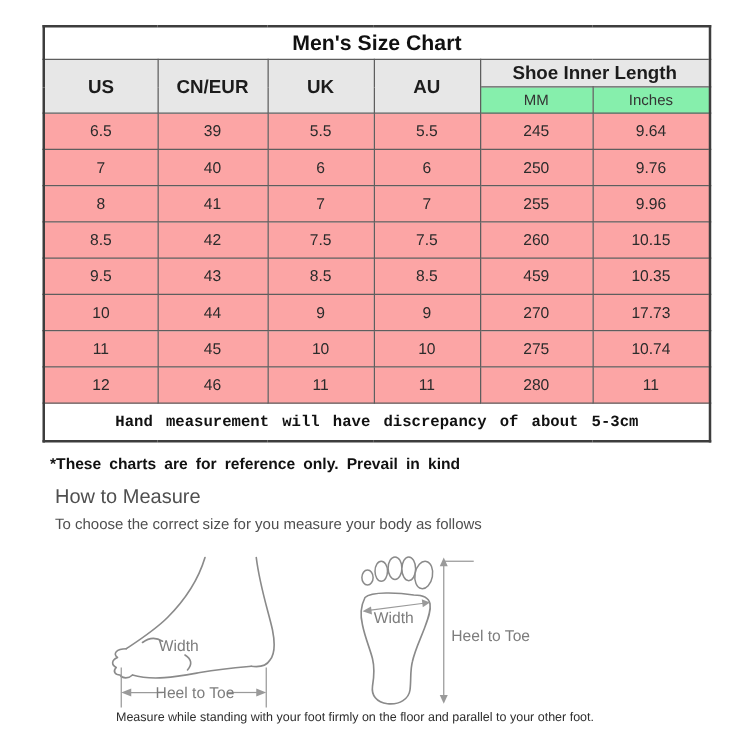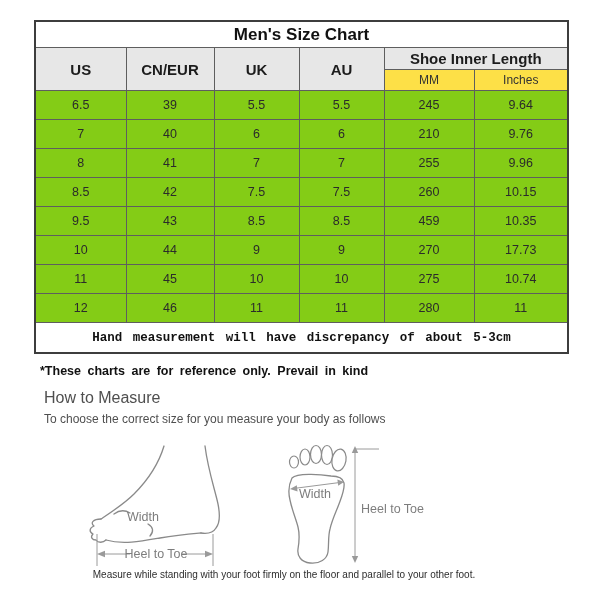--- a/index.html
+++ b/index.html
@@ -13,22 +13,22 @@
     border-collapse:collapse;table-layout:fixed;
     border:2px solid #3d3d3d;
   }
   table.chart td{
     border:1px solid #5e5e5e;text-align:center;vertical-align:middle;
     color:#2b2b2b;font-size:12.5px;padding:0;
   }
   tr.title-row td{height:25px;font-size:17px;font-weight:bold;color:#111;background:#ffffff;}
   tr.head-row td{height:21px;background:#e7e7e7;font-weight:bold;font-size:15px;color:#1c1c1c;}
   tr.head-row td.inner-len{font-size:15px;margin-top:40px;}
-  tr.subhead-row td{height:20px;background:#fde047;font-size:12px;font-weight:normal;color:#333;}
-  tr.data-row td{height:28px;background:#84cc16;}
+  tr.subhead-row td{height:20px;background:#86efac;font-size:12px;font-weight:normal;color:#333;}
+  tr.data-row td{height:28px;background:#fca5a5;}
   tr.note-row td{
     height:29px;background:#ffffff;
     font-family:"Liberation Mono",monospace;font-weight:bold;
     font-size:12.5px;color:#111;word-spacing:3px;
   }
   
   .ref-note{
     position:absolute;left:40px;top:364px;
     font-family:Liberation Sans, sans-serif;font-weight:bold;
     font-size:12.5px;color:#111;word-spacing:3px;white-space:nowrap;
@@ -85,21 +85,21 @@
         <td>5.5</td>
         <td>5.5</td>
         <td>245</td>
         <td>9.64</td>
       </tr>
       <tr class="data-row">
         <td>7</td>
         <td>40</td>
         <td>6</td>
         <td>6</td>
-        <td>210</td>
+        <td>250</td>
         <td>9.76</td>
       </tr>
       <tr class="data-row">
         <td>8</td>
         <td>41</td>
         <td>7</td>
         <td>7</td>
         <td>255</td>
         <td>9.96</td>
       </tr>

